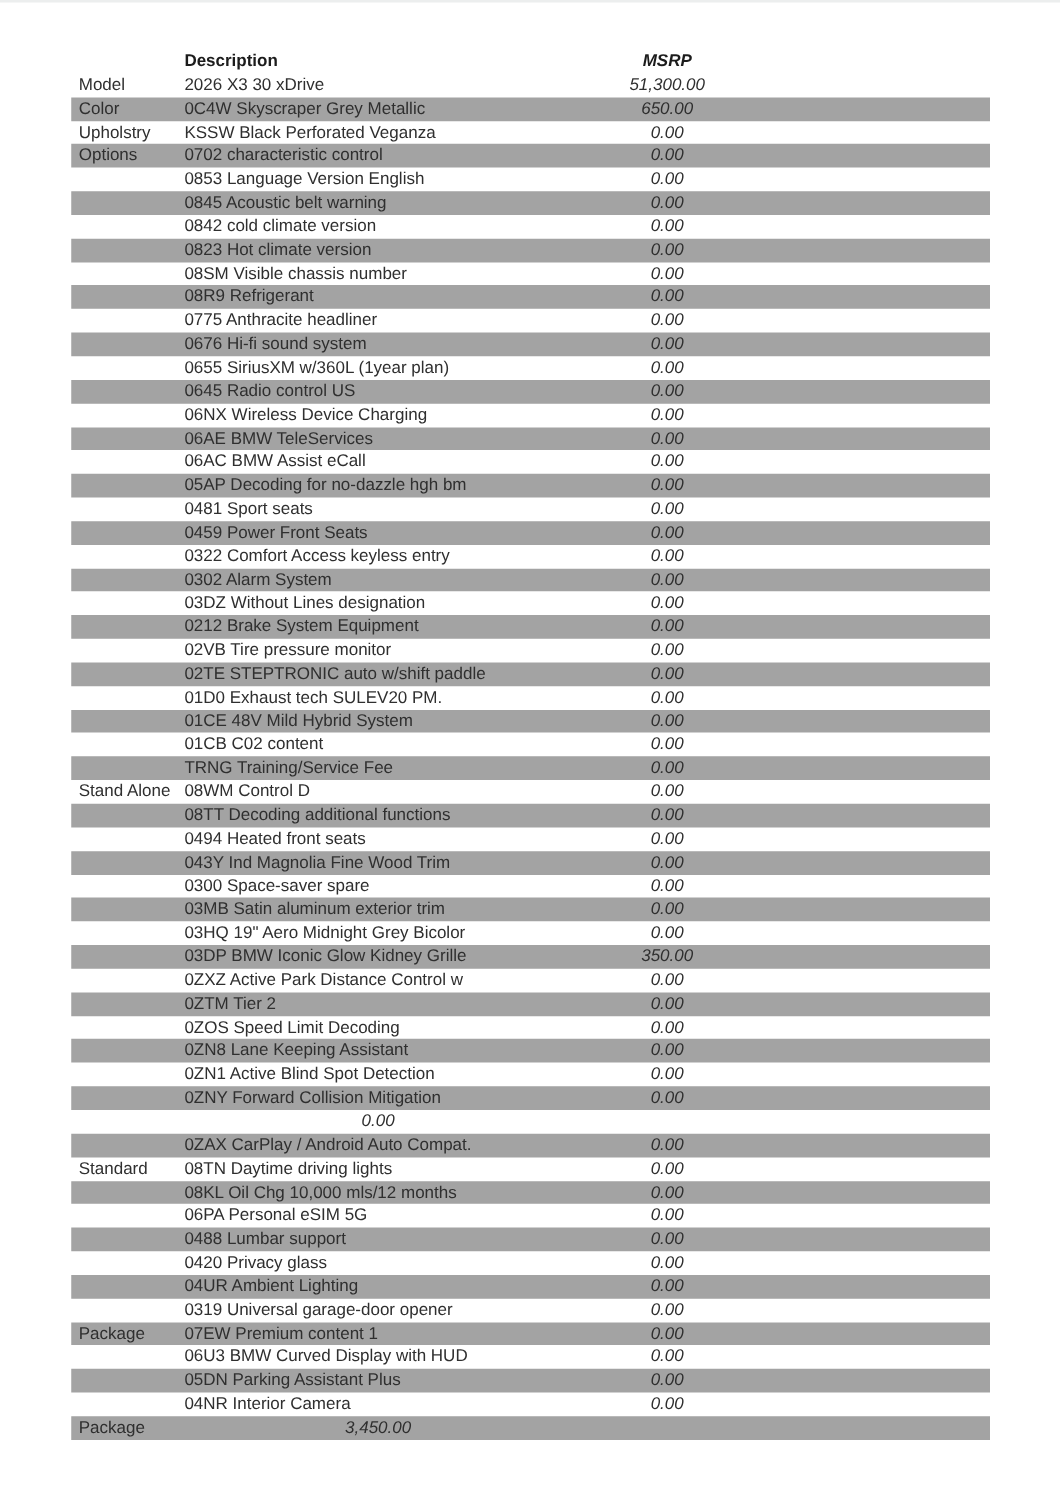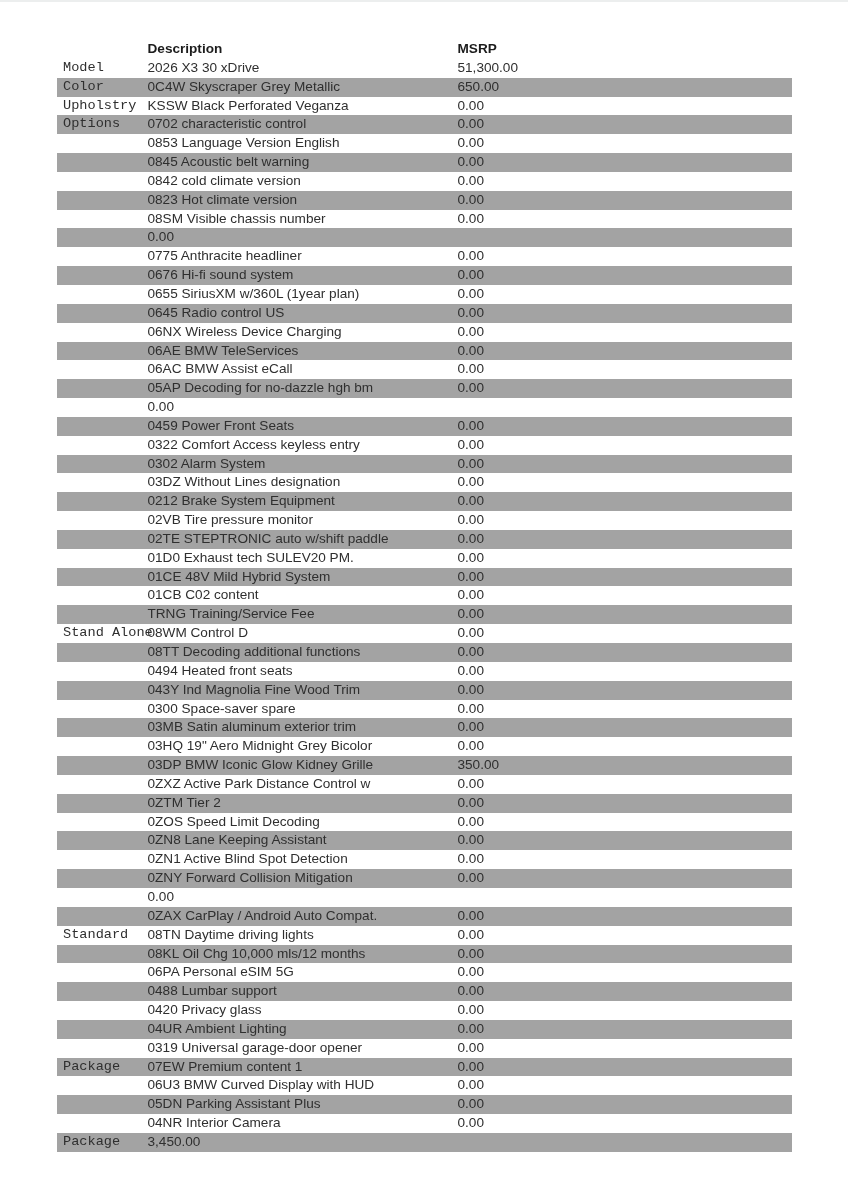--- a/index.html
+++ b/index.html
@@ -25,22 +25,22 @@
     grid-template-columns: 90.5px 310px 152.5px 182px;
     height: 18.85px;
     line-height: 18.85px;
     font-size: 13.6px;
   }
   .row.striped { background: #a3a3a3; }
   .cell {
     white-space: nowrap;
     overflow: visible;
   }
-  .cat { padding-left: 6px; font-family: Liberation Mono, monospace; }
-  .msrp { text-align: left; }
+  .cat { padding-left: 6px; }
+  .msrp { text-align: center; font-style: italic; }
   .header-row .desc-h, .header-row .msrp-h {
     font-weight: bold;
     color: #1c1c1c;
   }
 </style>
 </head>
 <body>
 
 <div class="doc-table">
   <div class="row header-row">
@@ -99,20 +99,21 @@
         <div class="cell pad"></div>
       </div>
       <div class="row">
         <div class="cell cat"></div>
         <div class="cell desc">08SM Visible chassis number</div>
         <div class="cell msrp">0.00</div>
         <div class="cell pad"></div>
       </div>
       <div class="row striped">
         <div class="cell cat"></div>
+        <div class="cell desc">08R9 Refrigerant</div>
         <div class="cell msrp">0.00</div>
         <div class="cell pad"></div>
       </div>
       <div class="row">
         <div class="cell cat"></div>
         <div class="cell desc">0775 Anthracite headliner</div>
         <div class="cell msrp">0.00</div>
         <div class="cell pad"></div>
       </div>
       <div class="row striped">
@@ -152,20 +153,21 @@
         <div class="cell pad"></div>
       </div>
       <div class="row striped">
         <div class="cell cat"></div>
         <div class="cell desc">05AP Decoding for no-dazzle hgh bm</div>
         <div class="cell msrp">0.00</div>
         <div class="cell pad"></div>
       </div>
       <div class="row">
         <div class="cell cat"></div>
+        <div class="cell desc">0481 Sport seats</div>
         <div class="cell msrp">0.00</div>
         <div class="cell pad"></div>
       </div>
       <div class="row striped">
         <div class="cell cat"></div>
         <div class="cell desc">0459 Power Front Seats</div>
         <div class="cell msrp">0.00</div>
         <div class="cell pad"></div>
       </div>
       <div class="row">

